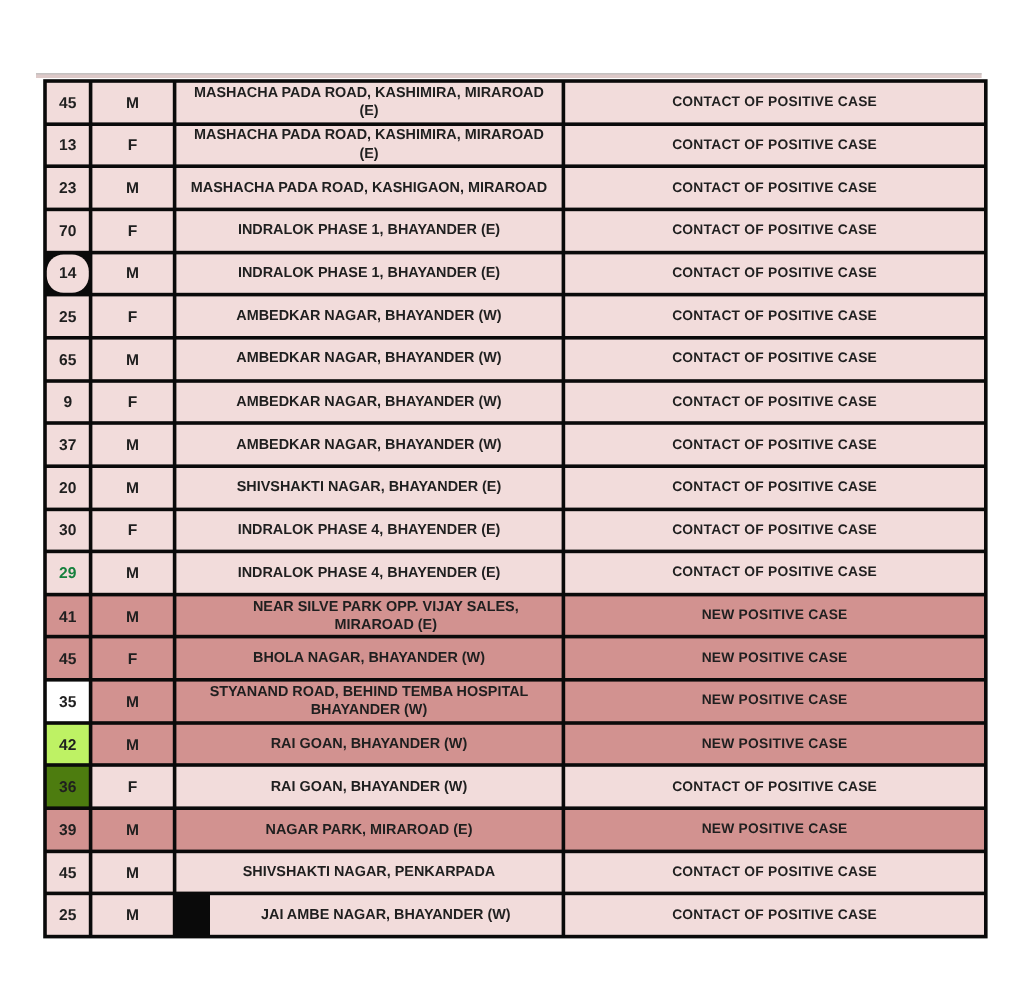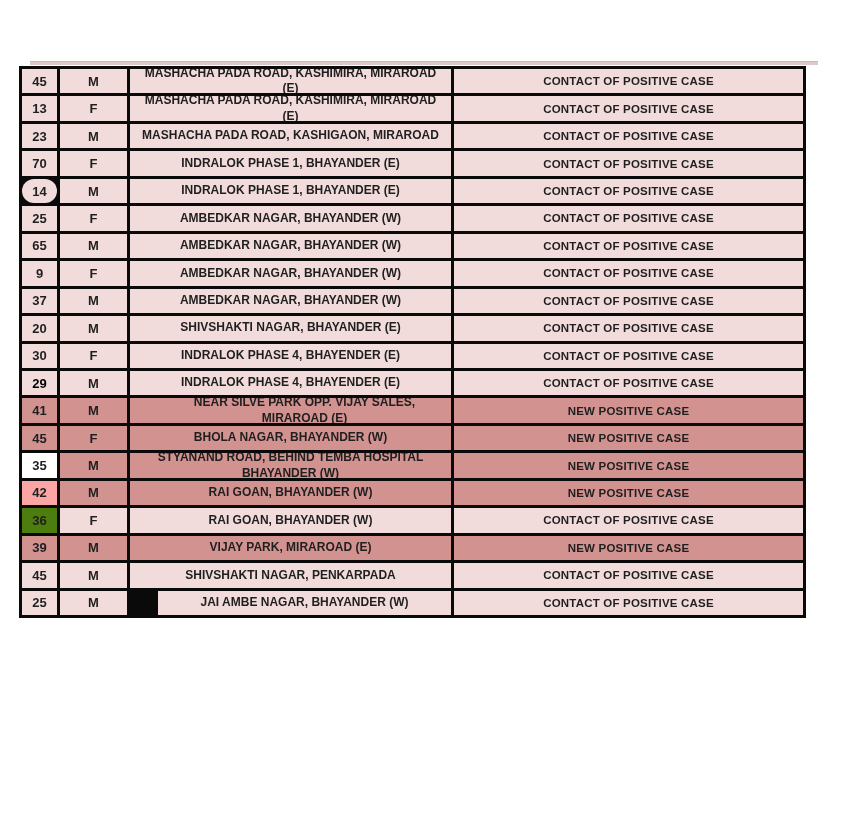--- a/index.html
+++ b/index.html
@@ -17,24 +17,24 @@
     position: absolute;
     left: 30px;
     top: 61px;
     width: 788px;
     height: 3px;
     background: #ddc9c8;
     border-top: 1px solid #bdbdbd;
   }
   .case-table {
     position: absolute;
-    left: 19px;
+    left: 36px;
     top: 66px;
     width: 787px;
-    height: 552px;
+    height: 716px;
     box-sizing: border-box;
     display: grid;
     grid-template-columns: 35px 67px 321px 1fr;
     grid-auto-rows: 1fr;
     gap: 3px;
     padding: 3px;
   }
   .row { display: contents; }
   .cell {
     display: flex;
@@ -139,21 +139,21 @@
   </div>
 
   <div class="row">
     <div class="cell age" style="background: rgb(242, 220, 219); color: rgb(31, 31, 31);">30</div>
     <div class="cell gender" style="background: rgb(242, 220, 219); color: rgb(31, 31, 31);">F</div>
     <div class="cell address" style="background: rgb(242, 220, 219); color: rgb(31, 31, 31);">INDRALOK PHASE 4,  BHAYENDER (E)</div>
     <div class="cell status" style="background: rgb(242, 220, 219); color: rgb(31, 31, 31);">CONTACT OF POSITIVE CASE</div>
   </div>
 
   <div class="row">
-    <div class="cell age" style="background: rgb(242, 220, 219); color: #000000;">29</div>
+    <div class="cell age" style="background: rgb(242, 220, 219); color: #15803d;">29</div>
     <div class="cell gender" style="background: rgb(242, 220, 219); color: rgb(31, 31, 31);">M</div>
     <div class="cell address" style="background: rgb(242, 220, 219); color: rgb(31, 31, 31);">INDRALOK PHASE 4,  BHAYENDER (E)</div>
     <div class="cell status" style="background: rgb(242, 220, 219); color: rgb(31, 31, 31);">CONTACT OF POSITIVE CASE</div>
   </div>
 
   <div class="row">
     <div class="cell age" style="background: rgb(210, 146, 144); color: rgb(31, 31, 31);">41</div>
     <div class="cell gender" style="background: rgb(210, 146, 144); color: rgb(31, 31, 31);">M</div>
     <div class="cell address" style="background: rgb(210, 146, 144); color: rgb(31, 31, 31); padding-left: 36px;">NEAR SILVE PARK OPP. VIJAY SALES,
 MIRAROAD (E)</div>
@@ -169,37 +169,37 @@
 
   <div class="row">
     <div class="cell age" style="background: #ffffff; color: rgb(31, 31, 31);">35</div>
     <div class="cell gender" style="background: rgb(210, 146, 144); color: rgb(31, 31, 31);">M</div>
     <div class="cell address" style="background: rgb(210, 146, 144); color: rgb(31, 31, 31);">STYANAND ROAD, BEHIND TEMBA HOSPITAL
 BHAYANDER (W)</div>
     <div class="cell status" style="background: rgb(210, 146, 144); color: rgb(31, 31, 31);">NEW POSITIVE CASE</div>
   </div>
 
   <div class="row">
-    <div class="cell age" style="background: #fca5a5; color: rgb(31, 31, 31);">42</div>
+    <div class="cell age" style="background: #bef264; color: rgb(31, 31, 31);">42</div>
     <div class="cell gender" style="background: rgb(210, 146, 144); color: rgb(31, 31, 31);">M</div>
     <div class="cell address" style="background: rgb(210, 146, 144); color: rgb(31, 31, 31);">RAI GOAN, BHAYANDER (W)</div>
     <div class="cell status" style="background: rgb(210, 146, 144); color: rgb(31, 31, 31);">NEW POSITIVE CASE</div>
   </div>
 
   <div class="row">
     <div class="cell age" style="background: #4d7c0f; color: rgb(31, 31, 31);">36</div>
     <div class="cell gender" style="background: rgb(242, 220, 219); color: rgb(31, 31, 31);">F</div>
     <div class="cell address" style="background: rgb(242, 220, 219); color: rgb(31, 31, 31);">RAI GOAN, BHAYANDER (W)</div>
     <div class="cell status" style="background: rgb(242, 220, 219); color: rgb(31, 31, 31);">CONTACT OF POSITIVE CASE</div>
   </div>
 
   <div class="row">
     <div class="cell age" style="background: rgb(210, 146, 144); color: rgb(31, 31, 31);">39</div>
     <div class="cell gender" style="background: rgb(210, 146, 144); color: rgb(31, 31, 31);">M</div>
-    <div class="cell address" style="background: rgb(210, 146, 144); color: rgb(31, 31, 31);">VIJAY PARK, MIRAROAD (E)</div>
+    <div class="cell address" style="background: rgb(210, 146, 144); color: rgb(31, 31, 31);">NAGAR PARK, MIRAROAD (E)</div>
     <div class="cell status" style="background: rgb(210, 146, 144); color: rgb(31, 31, 31);">NEW POSITIVE CASE</div>
   </div>
 
   <div class="row">
     <div class="cell age" style="background: rgb(242, 220, 219); color: rgb(31, 31, 31);">45</div>
     <div class="cell gender" style="background: rgb(242, 220, 219); color: rgb(31, 31, 31);">M</div>
     <div class="cell address" style="background: rgb(242, 220, 219); color: rgb(31, 31, 31);">SHIVSHAKTI NAGAR, PENKARPADA</div>
     <div class="cell status" style="background: rgb(242, 220, 219); color: rgb(31, 31, 31);">CONTACT OF POSITIVE CASE</div>
   </div>
 

